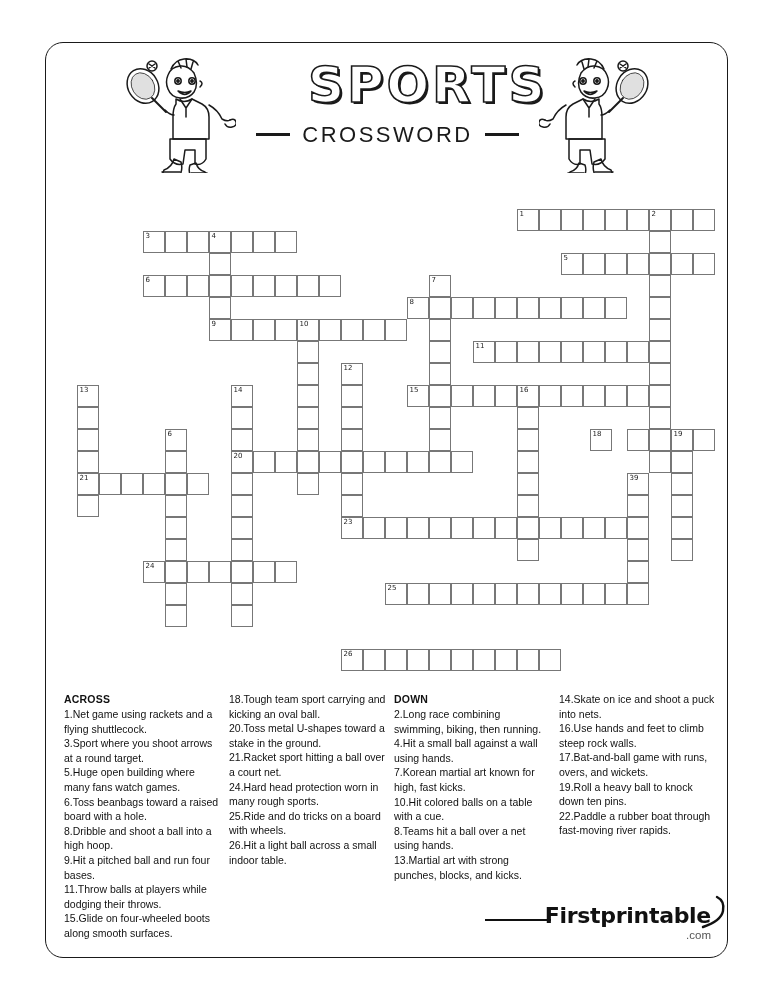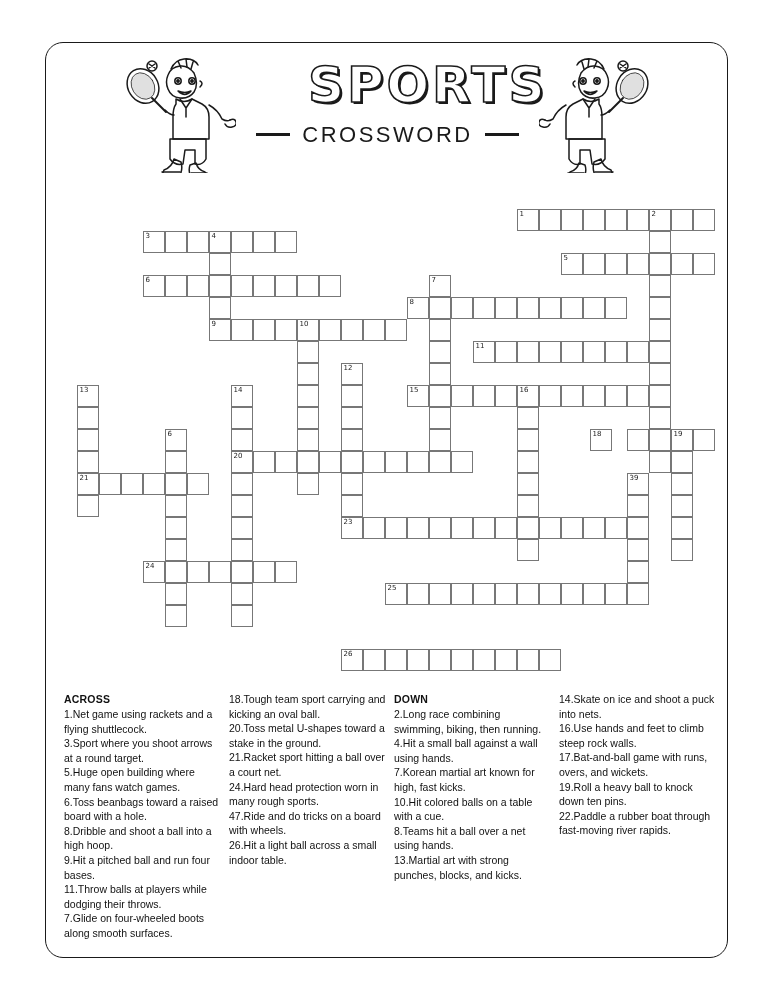--- a/index.html
+++ b/index.html
@@ -434,31 +434,31 @@
     <div class="clue-col">
       <div class="clue-head">ACROSS</div>
       <div id="across-col-1">
           <p class="clue">1.Net game using rackets and a flying shuttlecock.</p>
           <p class="clue">3.Sport where you shoot arrows at a round target.</p>
           <p class="clue">5.Huge open building where many fans watch games.</p>
           <p class="clue">6.Toss beanbags toward a raised board with a hole.</p>
           <p class="clue">8.Dribble and shoot a ball into a high hoop.</p>
           <p class="clue">9.Hit a pitched ball and run four bases.</p>
           <p class="clue">11.Throw balls at players while dodging their throws.</p>
-          <p class="clue">7.Glide on four-wheeled boots along smooth surfaces.</p>
+          <p class="clue">15.Glide on four-wheeled boots along smooth surfaces.</p>
         </div>
     </div>
     <div class="clue-col">
       <div class="clue-head">&nbsp;</div>
       <div id="across-col-2" style="margin-top:-15px">
           <p class="clue">18.Tough team sport carrying and kicking an oval ball.</p>
           <p class="clue">20.Toss metal U-shapes toward a stake in the ground.</p>
           <p class="clue">21.Racket sport hitting a ball over a court net.</p>
           <p class="clue">24.Hard head protection worn in many rough sports.</p>
-          <p class="clue">47.Ride and do tricks on a board with wheels.</p>
+          <p class="clue">25.Ride and do tricks on a board with wheels.</p>
           <p class="clue">26.Hit a light ball across a small indoor table.</p>
         </div>
     </div>
     <div class="clue-col">
       <div class="clue-head">DOWN</div>
       <div id="down-col-1">
           <p class="clue">2.Long race combining swimming, biking, then running.</p>
           <p class="clue">4.Hit a small ball against a wall using hands.</p>
           <p class="clue">7.Korean martial art known for high, fast kicks.</p>
           <p class="clue">10.Hit colored balls on a table with a cue.</p>
@@ -471,14 +471,26 @@
       <div id="down-col-2" style="margin-top:-15px">
           <p class="clue">14.Skate on ice and shoot a puck into nets.</p>
           <p class="clue">16.Use hands and feet to climb steep rock walls.</p>
           <p class="clue">17.Bat-and-ball game with runs, overs, and wickets.</p>
           <p class="clue">19.Roll a heavy ball to knock down ten pins.</p>
           <p class="clue">22.Paddle a rubber boat through fast-moving river rapids.</p>
         </div>
     </div>
   </div>
 
+  <div class="footer">
+    <span class="foot-rule"></span>
+    <div class="foot-inner">
+      <div class="brand-stack">
+        <span class="brand">Firstprintable</span>
+        <span class="brand-dot">.com</span>
+      </div>
+    </div>
+    <svg class="swoosh" viewBox="0 0 26 34">
+      <path d="M2 32 q18 -6 20 -16 q2 -10 -6 -14" fill="none" stroke="#111" stroke-width="2.4" stroke-linecap="round"></path>
+    </svg>
+  </div>
 
 </div>
 
 </body></html>

